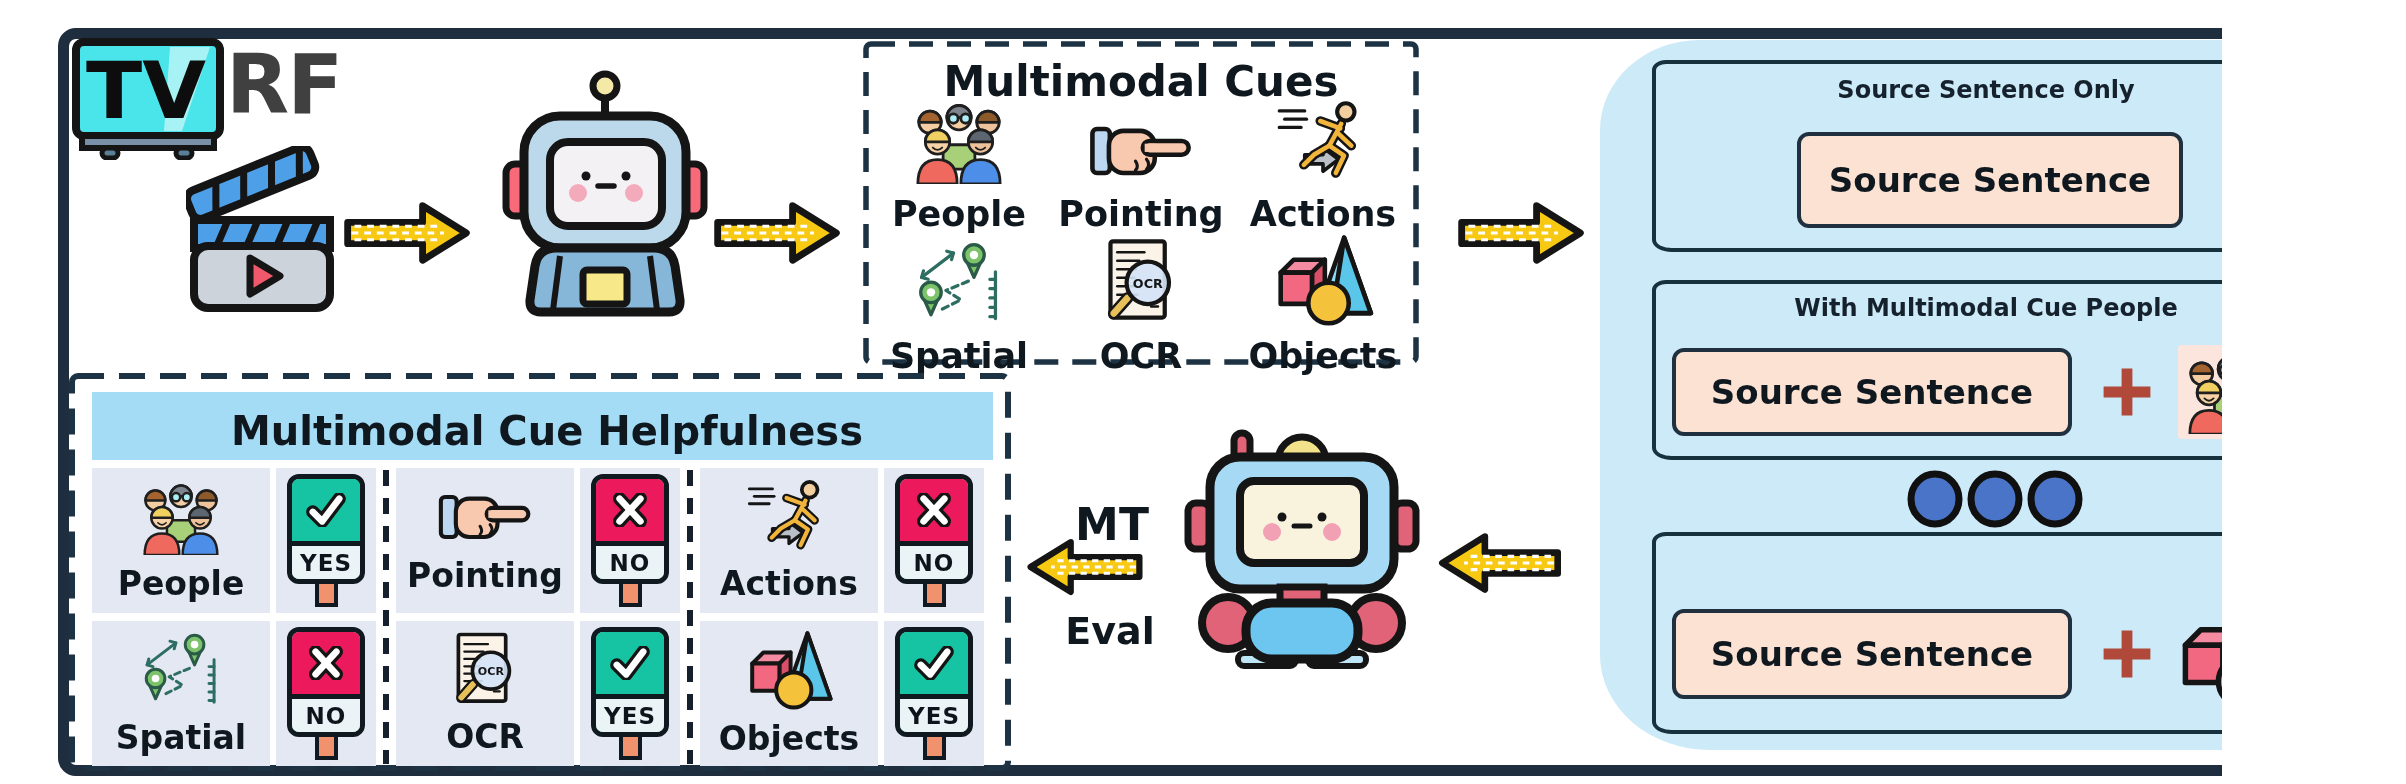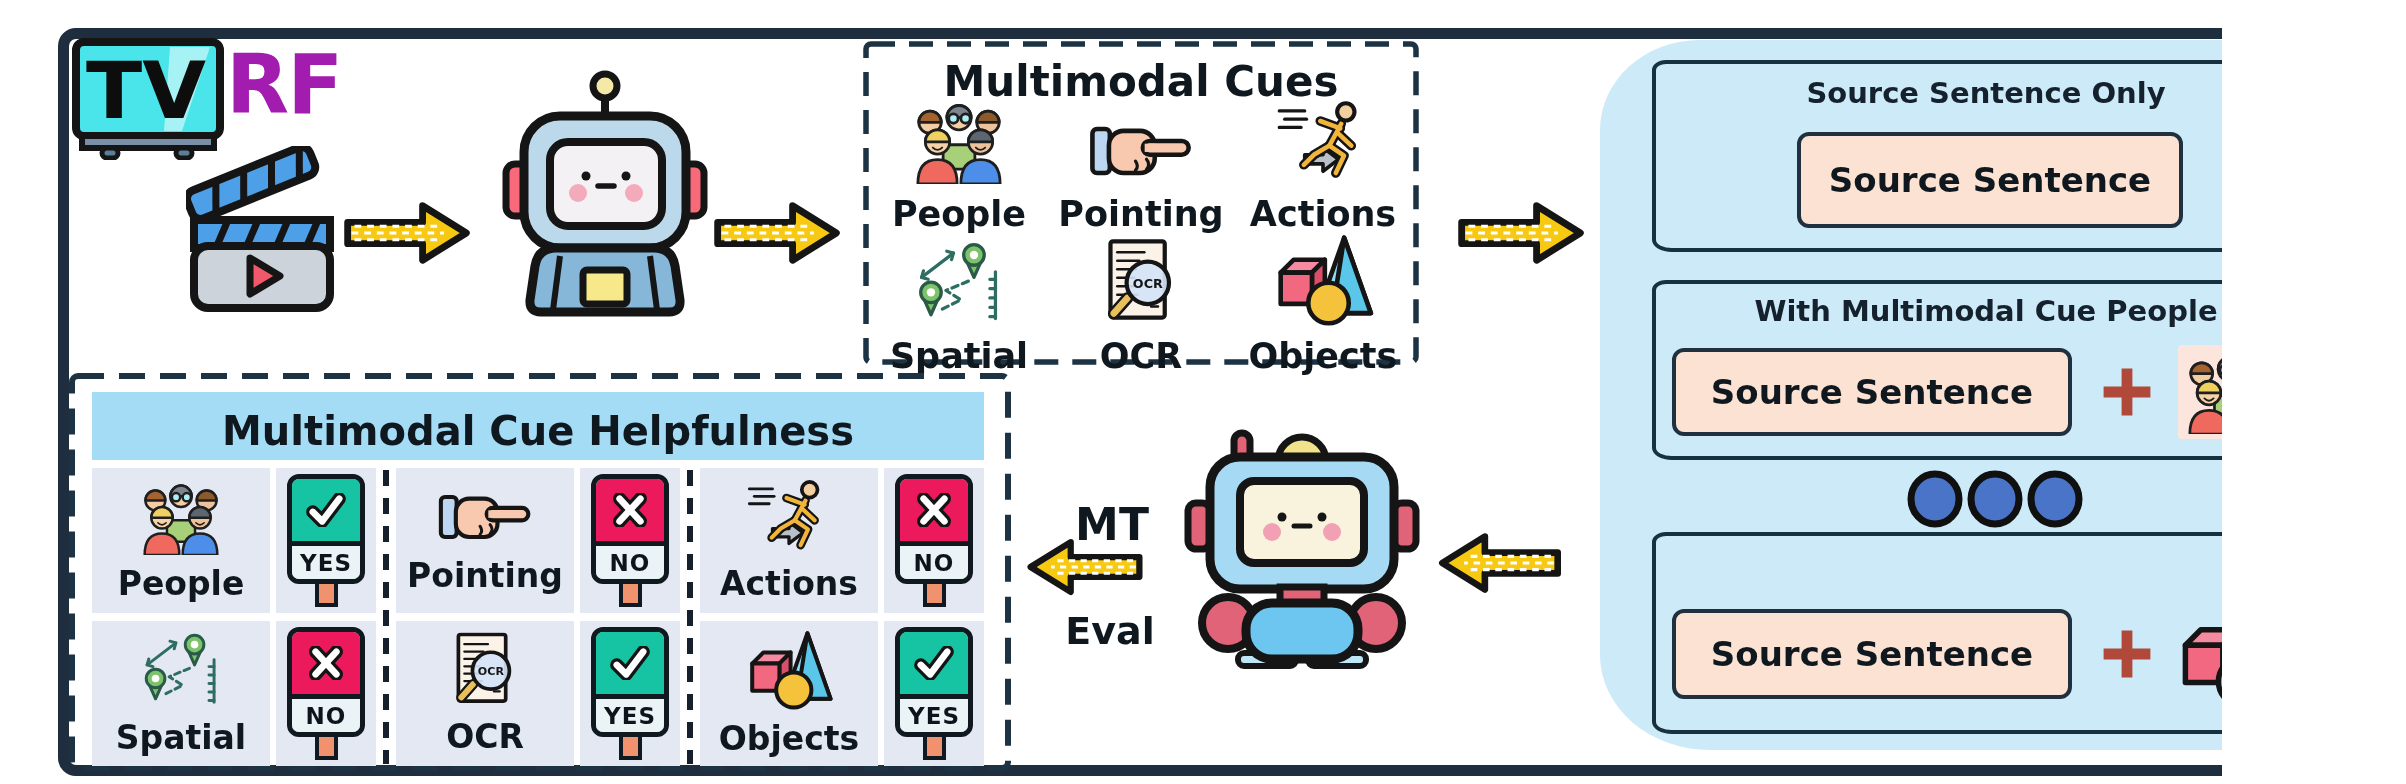--- a/index.html
+++ b/index.html
@@ -6,34 +6,34 @@
   .canvas{
     position:relative;width:2222px;height:784px;background:#ffffff;overflow:hidden;
     font-family:"DejaVu Sans", sans-serif;color:#15222e;
   }
   .abs{position:absolute;}
   .outer-frame{
     left:58px;top:28px;width:2338px;height:748px;box-sizing:border-box;
     border:11px solid #1e2e3e;border-radius:18px;
   }
   .lbl{font-weight:600;color:#10181f;text-align:center;white-space:nowrap;margin-top:9px;}
-  .logo-rf{font-size:82px;font-weight:bold;letter-spacing:-2px;color:#a21caf;line-height:1;text-align:center;}
+  .logo-rf{font-size:82px;font-weight:bold;letter-spacing:-2px;color:#404040;line-height:1;text-align:center;}
   
   .dashed-frame{position:absolute;inset:0;width:100%;height:100%;}
   
   .cues-box{left:862px;top:40px;width:558px;height:326px;}
   .cues-title{position:absolute;left:0;top:8px;width:100%;font-size:42px;}
   .cues-grid{position:absolute;left:6px;top:58px;width:546px;height:260px;
     display:grid;grid-template-columns:repeat(3,1fr);grid-template-rows:1fr 1fr;}
   .cue-item{display:flex;flex-direction:column;align-items:center;justify-content:flex-end;gap:1px;}
   .cue-item .lbl{font-size:35px;}
   
   .help-box{left:68px;top:372px;width:944px;height:400px;}
   .help-band{position:absolute;left:24px;top:20px;width:892px;height:68px;background:#a5dcf5;
-    display:flex;align-items:center;justify-content:center;}
+    display:flex;align-items:center;justify-content:center;padding-left:9px;}
   .help-band .lbl{font-size:40px;}
   .help-grid{position:absolute;left:24px;top:96px;width:892px;height:298px;}
   .hcell{position:absolute;background:#e3e8f3;display:flex;flex-direction:column;
     align-items:center;justify-content:center;}
   .hcell .lbl{font-size:33px;}
   .r1{top:0;height:145px;} .r2{top:153px;height:145px;}
   .cueA{left:0;width:178px;} .cueB{left:304px;width:178px;} .cueC{left:608px;width:178px;}
   .sgA{left:184px;width:100px;} .sgB{left:488px;width:100px;} .sgC{left:792px;width:100px;}
   
   .sign{width:78px;display:flex;flex-direction:column;align-items:center;}
@@ -42,21 +42,21 @@
   .sign-face{height:62px;display:flex;align-items:center;justify-content:center;}
   .sign-yes .sign-face{background:#16c3a2;} .sign-no .sign-face{background:#ec1a5c;}
   .sign-word{height:33px;border-top:5px solid #101820;display:flex;align-items:center;
     justify-content:center;font-size:23px;font-weight:bold;letter-spacing:1px;background:#eaf4f7;color:#0d141b;}
   .sign-post{width:15px;height:19px;background:#f0926d;border:4px solid #101820;border-top:none;}
   
   .blob{left:1600px;top:40px;width:792px;height:710px;background:#cdeaf8;
     border-radius:100px 80px 90px 110px / 90px 100px 80px 95px;}
   .panel-box{box-sizing:border-box;border:4px solid #17313e;
     border-radius:14px 22px 12px 20px / 10px 16px 18px 12px;}
-  .panel-title{position:absolute;left:0;width:100%;text-align:center;font-size:29px;font-weight:600;}
+  .panel-title{position:absolute;left:0;width:100%;text-align:center;font-size:24px;font-weight:600;}
   .src{background:#fbe2d3;box-sizing:border-box;border:4px solid #20303e;border-radius:12px;
     display:flex;align-items:center;justify-content:center;font-size:34px;font-weight:600;color:#10181f;}
   .chip{display:flex;align-items:center;justify-content:center;}
   .people-chip{background:#fce5dd;border-radius:4px;}
   .row-flex{position:absolute;display:flex;align-items:center;}
 </style>
 </head>
 <body>
 
 <svg style="position:absolute;width:0;height:0" aria-hidden="true">

